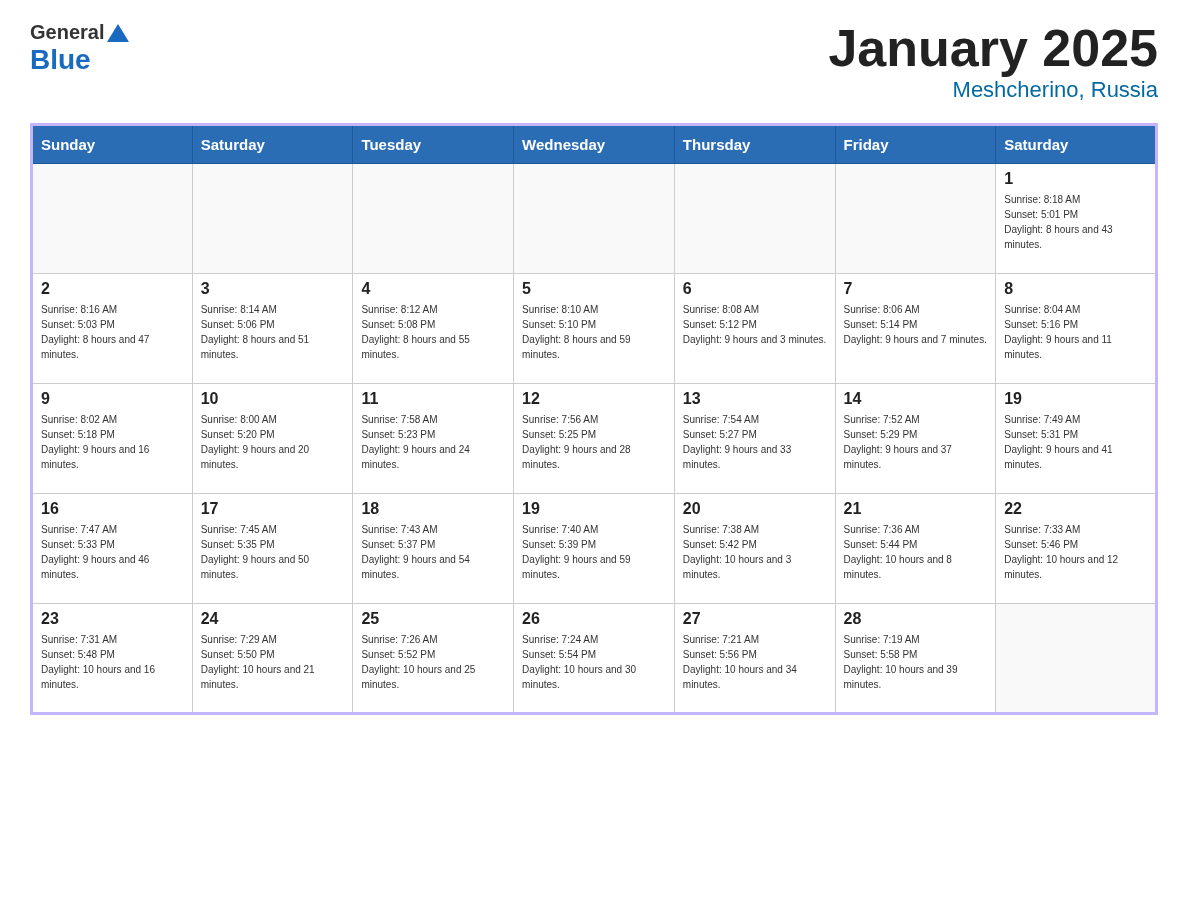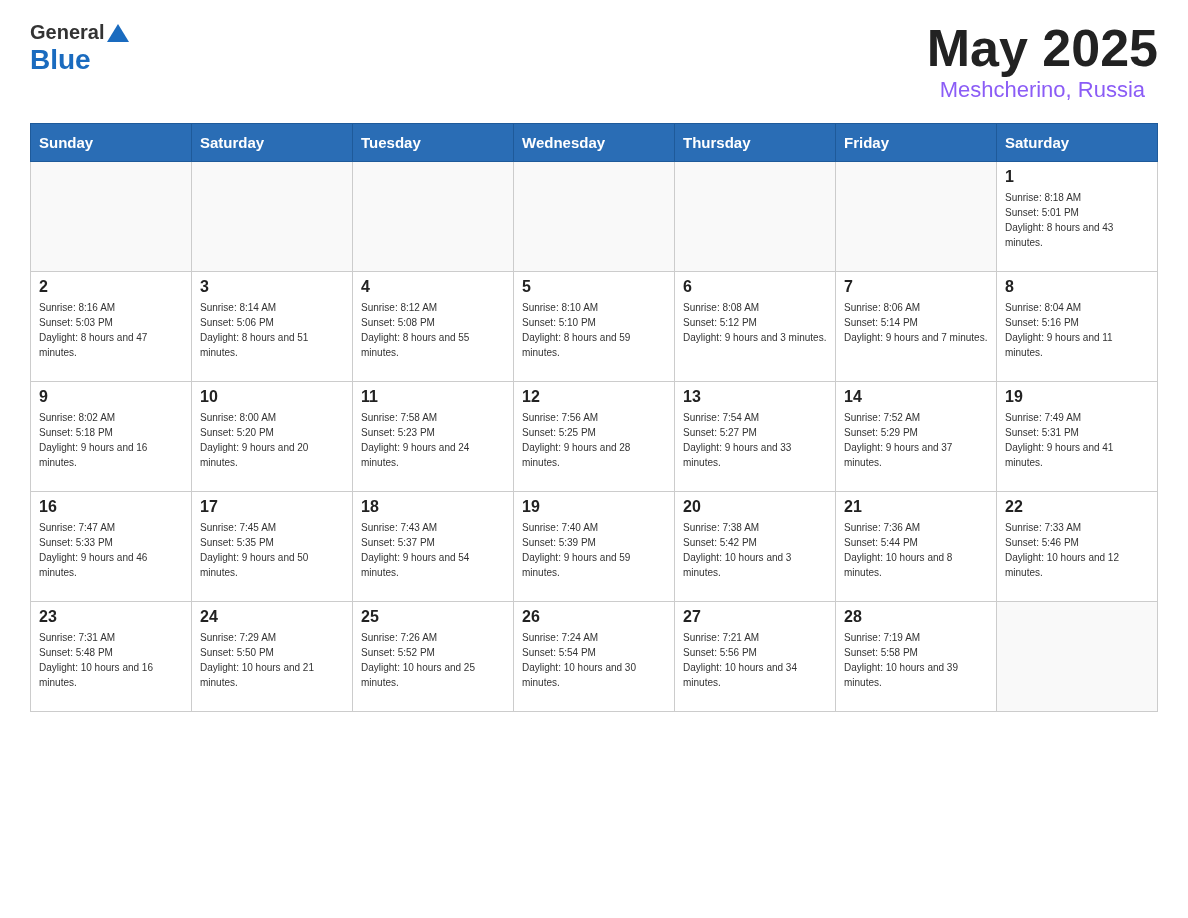--- a/index.html
+++ b/index.html
@@ -30,27 +30,26 @@
     }
     .title-block h1 {
       font-size: 52px;
       font-weight: bold;
       color: #222;
       line-height: 1.1;
     }
     .title-block h2 {
       font-size: 22px;
       font-weight: normal;
-      color: #8b5cf6;
-      text-align: center;
+      color: #0369a1;
     }
     .calendar {
       width: 100%;
       border-collapse: collapse;
-      border: 1px solid #c4b5fd;
+      border: 3px solid #c4b5fd;
     }
     .calendar th {
       background-color: #2a6db5;
       color: #fff;
       font-size: 15px;
       font-weight: bold;
       padding: 10px 8px;
       text-align: left;
       border: 1px solid #1e5a9a;
     }
@@ -88,21 +87,21 @@
       <span style="font-size:20px;font-weight:bold;color:#333;">General</span>
       <svg width="22" height="22" viewBox="0 0 22 22" style="margin-left:3px;margin-top:2px;">
         <polygon points="11,2 22,20 0,20" fill="#1a6bbf"></polygon>
       </svg>
     </div>
     <div>
       <span style="font-size:28px;font-weight:bold;color:#1a6bbf;margin-left:0;">Blue</span>
     </div>
   </div>
   <div class="title-block">
-    <h1>May 2025</h1>
+    <h1>January 2025</h1>
     <h2>Meshcherino, Russia</h2>
   </div>
 </div>
 
 <table class="calendar">
   <thead>
     <tr>
     <th>Sunday</th>
         <th>Saturday</th>
         <th>Tuesday</th>

